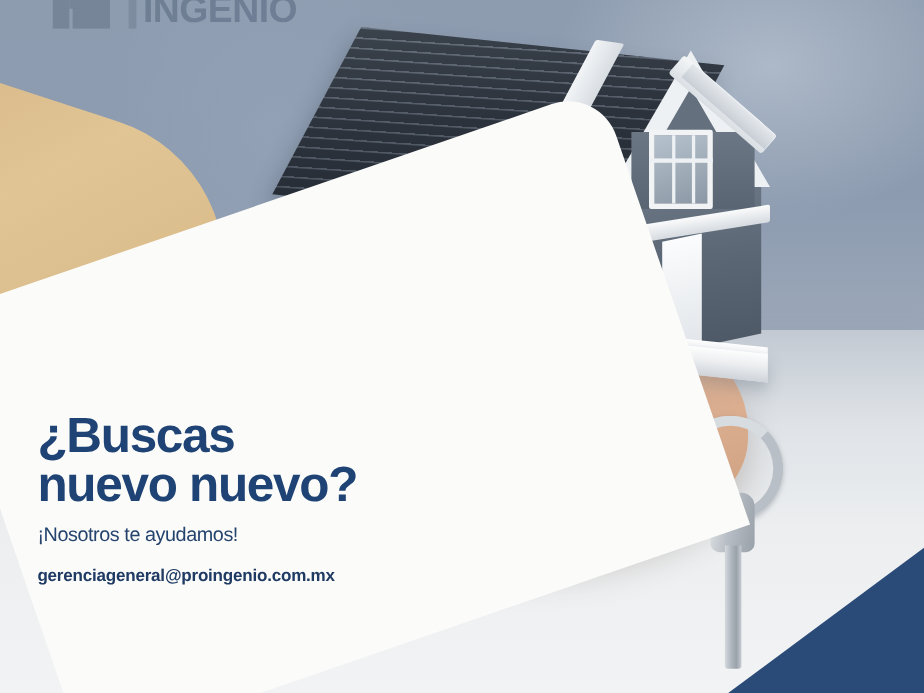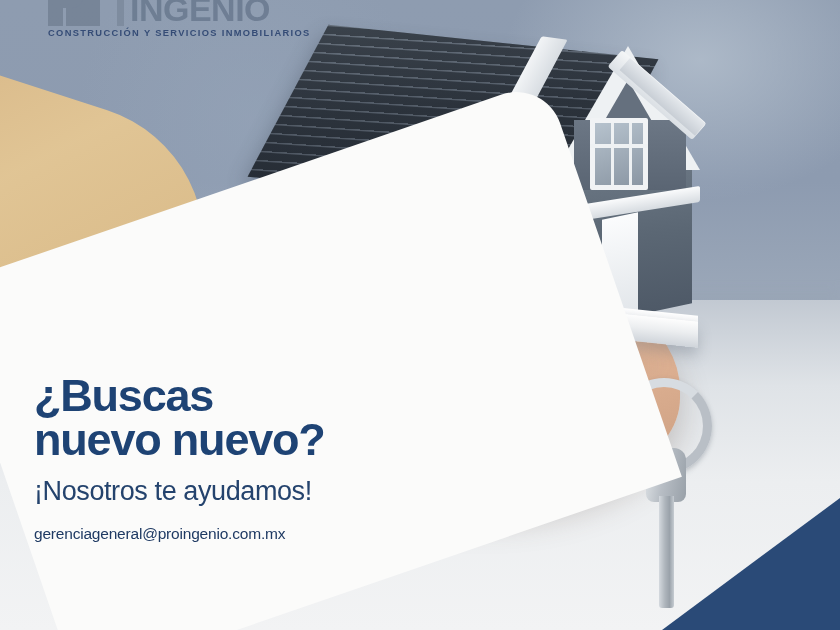--- a/index.html
+++ b/index.html
@@ -248,28 +248,28 @@
   }
 
   
   .copy{ position:absolute; left:34px; top:374px; width:460px; }
   .headline{
     font-size:45px; font-weight:700; line-height:.98; color:#1e4374;
     letter-spacing:-1.2px;
   }
   .headline .l2{ display:block; }
   .subhead{
-    margin-top:14px; font-size:27px; font-weight:400; color:#24436d;
+    margin-top:14px; font-size:18px; font-weight:400; color:#24436d;
     letter-spacing:-.4px;
   }
   .contact{ margin-top:18px; color:#1f3a63; }
   .contact .line{
     font-size:15.5px; font-weight:700; line-height:1.52; letter-spacing:-.15px;
   }
-  .contact .email{ font-size:15.5px; font-weight:400; letter-spacing:-.2px; }
+  .contact .email{ font-size:15.5px; font-weight:700; letter-spacing:-.2px; }
 </style>
 </head>
 <body>
 
 <div class="banner">
 
   <div class="photo-layer">
     <div class="bg-blur-top"></div>
     <div class="bg-desk-edge"></div>
     <div class="bg-desk"></div>
@@ -323,21 +323,20 @@
 
   <div class="logo">
     <div class="logo-row">
       <span class="logo-mark">
         <span class="mk-p"></span>
           <span class="mk-o"></span>
           <span class="mk-i"></span>
       </span>
       <span class="logo-word">INGENIO</span>
     </div>
-    <div class="logo-tag">CONSTRUCCIÓN Y SERVICIOS INMOBILIARIOS</div>
   </div>
 
   <div class="copy">
     <div class="headline">
       <span class="l1">¿Buscas</span>
       <span class="l2">nuevo nuevo?</span>
     </div>
     <div class="subhead">¡Nosotros te ayudamos!</div>
     <div class="contact">
       <div class="email">gerenciageneral@proingenio.com.mx</div>

